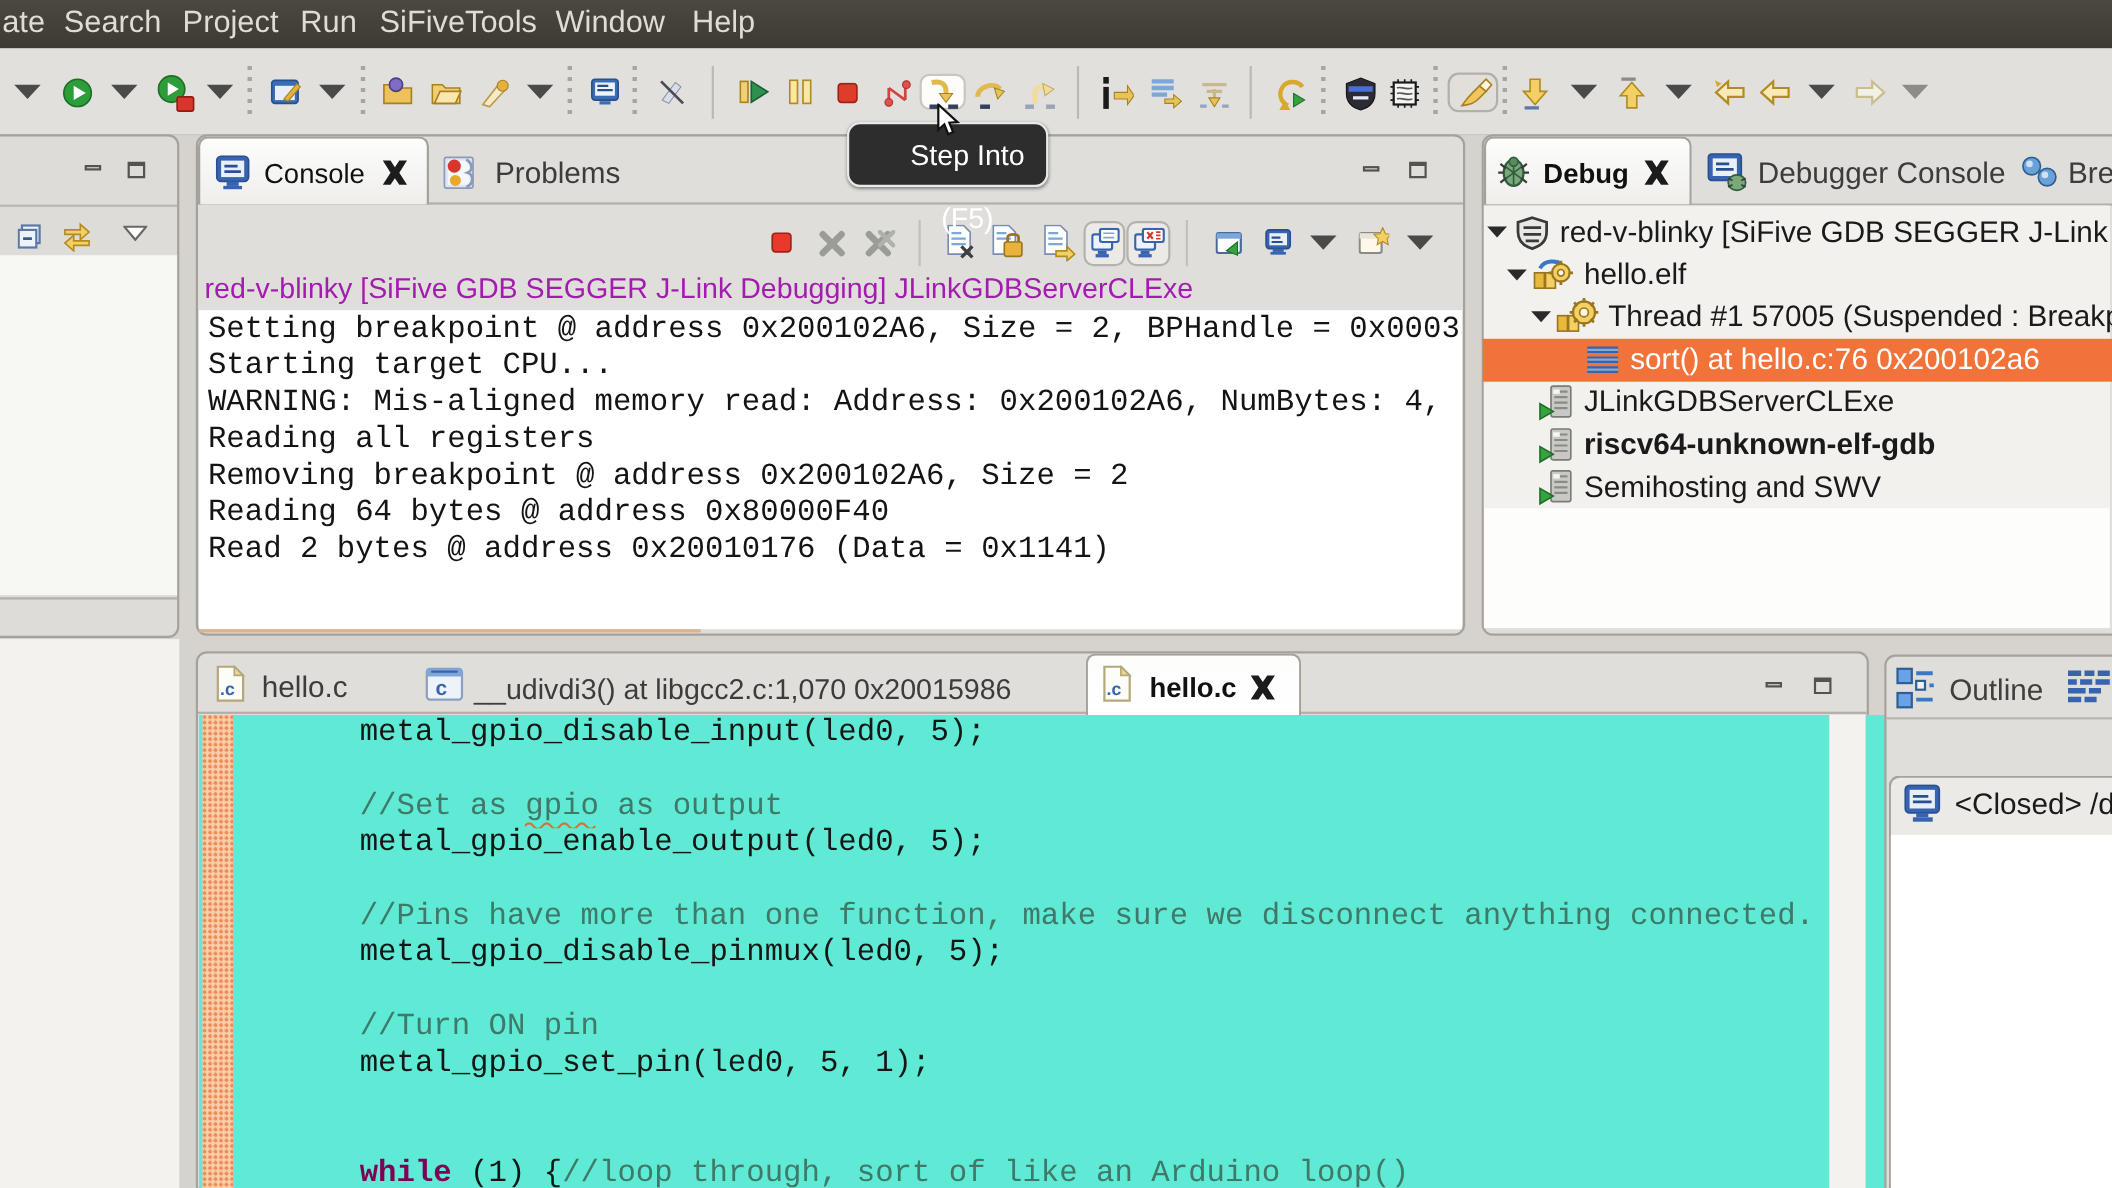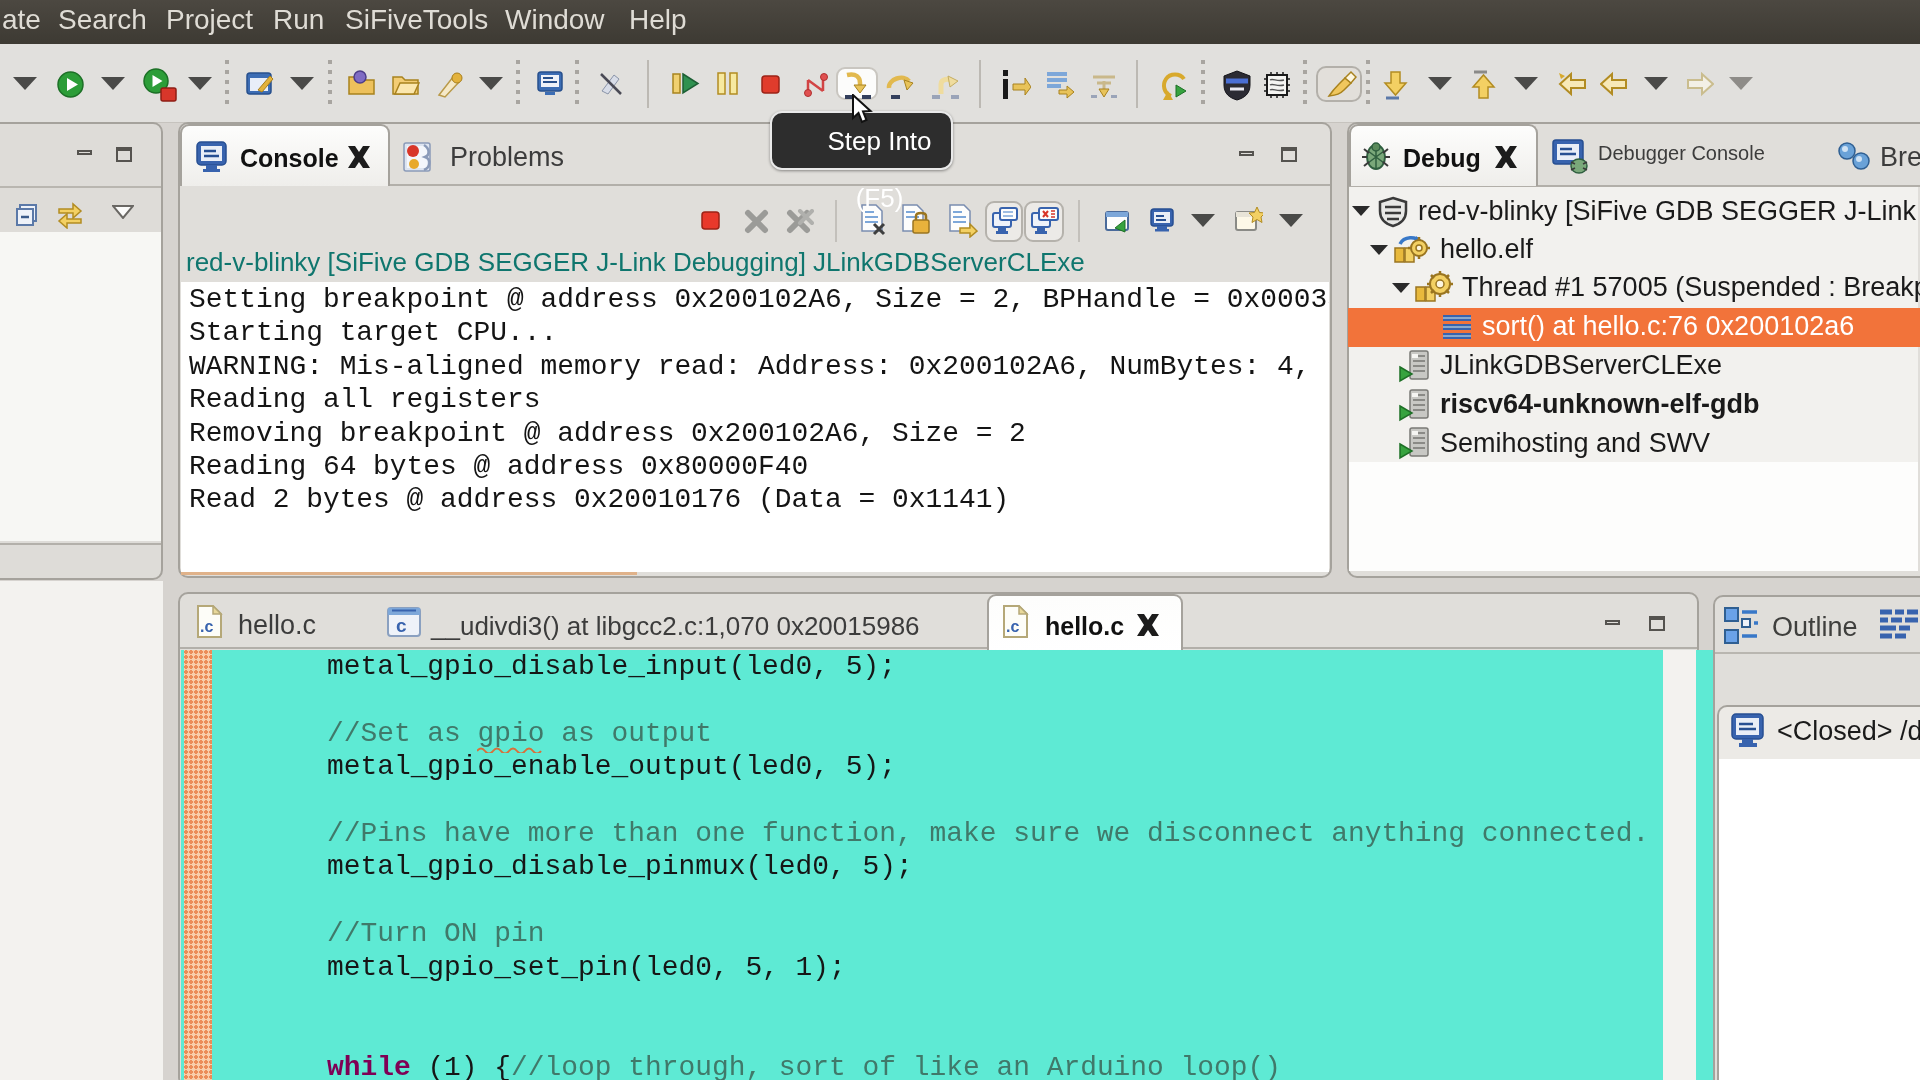--- a/index.html
+++ b/index.html
@@ -204,35 +204,35 @@
 
   <div class="abs" style="left:180px;top:124px;width:210px;height:62px;background:linear-gradient(#fdfdfc,#efeeeb);border:2px solid #a5a29c;border-bottom:none;border-radius:9px 9px 0 0;box-sizing:border-box;"></div>
   <div class="abs" id="console-tabs">
     <svg class="abs" style="left:196px;top:141px;" width="32" height="32">
         <rect x="1" y="1" width="29" height="23" rx="4" fill="#3863ae" stroke="#274f92" stroke-width="1.5"></rect>
         <rect x="5" y="5" width="21" height="15" fill="#e9eef7"></rect>
         <path d="M8 10 H20 M8 15 H23" stroke="#274f92" stroke-width="2.5"></path>
         <rect x="10" y="24" width="11" height="4" fill="#3863ae"></rect>
         <rect x="7" y="28" width="17" height="3" fill="#3863ae"></rect>
       </svg>
-    <div class="abs" style="left:240px;top:144px;font-size:25px;font-weight:bold;color:#111;">Console</div>
+    <div class="abs" style="left:240px;top:144px;font-size:25px;font-weight:normal;color:#111;">Console</div>
     <svg class="abs" style="left:345px;top:143px;" width="28" height="28">
         <path d="M3 3 L10 3 L14 9 L18 3 L25 3 L18 14 L25 25 L18 25 L14 19 L10 25 L3 25 L10 14 Z" fill="#1c1c1c"></path>
       </svg>
     <svg class="abs" style="left:402px;top:141px;" width="33" height="33">
         <rect x="2" y="2" width="26" height="28" rx="2" fill="#dde4f0" stroke="#8a9ab8" stroke-width="1.5"></rect>
         <rect x="5" y="5" width="20" height="22" fill="#f3f6fb"></rect>
         <circle cx="11" cy="10" r="6" fill="#d8362a"></circle>
         <circle cx="12" cy="23" r="5" fill="#e8a92c"></circle>
         <path d="M22 4 C28 8 28 14 23 16 C29 18 29 26 22 29" stroke="#8a9ab8" stroke-width="2.5" fill="none"></path>
       </svg>
     <div class="abs" style="left:450px;top:142px;font-size:27px;color:#3c3c3c;">Problems</div>
   </div>
 
-  <div class="abs" style="left:186px;top:247px;width:1100px;height:32px;font-size:26px;color:#0f766e;white-space:nowrap;overflow:hidden;">red-v-blinky [SiFive GDB SEGGER J-Link Debugging] JLinkGDBServerCLExe</div>
+  <div class="abs" style="left:186px;top:247px;width:1100px;height:32px;font-size:26px;color:#a21caf;white-space:nowrap;overflow:hidden;">red-v-blinky [SiFive GDB SEGGER J-Link Debugging] JLinkGDBServerCLExe</div>
 
   <div class="abs" style="left:181px;top:282px;width:1148px;height:290px;background:#ffffff;overflow:hidden;">
     <div class="mono" style="position:absolute;left:8px;top:1px;font-size:27.9px;line-height:33.4px;color:#141414;white-space:pre;">Setting breakpoint @ address 0x200102A6, Size = 2, BPHandle = 0x00035
 Starting target CPU...
 WARNING: Mis-aligned memory read: Address: 0x200102A6, NumBytes: 4,
 Reading all registers
 Removing breakpoint @ address 0x200102A6, Size = 2
 Reading 64 bytes @ address 0x80000F40
 Read 2 bytes @ address 0x20010176 (Data = 0x1141)</div>
   </div>
@@ -322,21 +322,21 @@
     <svg class="abs" style="left:1492px;top:143px;" width="28" height="28">
         <path d="M3 3 L10 3 L14 9 L18 3 L25 3 L18 14 L25 25 L18 25 L14 19 L10 25 L3 25 L10 14 Z" fill="#1c1c1c"></path>
       </svg>
     <svg class="abs" style="left:1552px;top:139px;" width="38" height="36">
         <rect x="1" y="1" width="30" height="24" rx="3" fill="#3863ae" stroke="#274f92" stroke-width="1.5"></rect>
         <rect x="5" y="5" width="22" height="16" fill="#e9eef7"></rect>
         <path d="M8 10 H20 M8 15 H24" stroke="#274f92" stroke-width="2.5"></path>
         <ellipse cx="27" cy="27" rx="8" ry="7" fill="#7aa87a" stroke="#2f5f3f" stroke-width="1.5"></ellipse>
         <path d="M19 23 L23 25 M19 31 L23 29 M35 23 L31 25 M35 31 L31 29" stroke="#3a3a3a" stroke-width="1.5"></path>
       </svg>
-    <div class="abs" style="left:1598px;top:142px;font-size:20px;color:#3c3c3c;white-space:nowrap;">Debugger Console</div>
+    <div class="abs" style="left:1598px;top:142px;font-size:27px;color:#3c3c3c;white-space:nowrap;">Debugger Console</div>
     <svg class="abs" style="left:1837px;top:142px;" width="34" height="30">
         <circle cx="10" cy="9" r="8" fill="#6aa2d8" stroke="#2f5f92" stroke-width="1.5"></circle>
         <circle cx="8" cy="7" r="3" fill="#cfe2f4"></circle>
         <circle cx="24" cy="19" r="8" fill="#6aa2d8" stroke="#2f5f92" stroke-width="1.5"></circle>
         <circle cx="22" cy="17" r="3" fill="#cfe2f4"></circle>
       </svg>
     <div class="abs" style="left:1880px;top:142px;font-size:27px;color:#3c3c3c;">Bre</div>
   </div>
   <div class="abs" id="debug-tree" style="font-size:27px;color:#1a1a1a;white-space:nowrap;">
     <div class="tri sm" style="left:1352px;top:206px;border-top-color:#2a2a2a;"></div>

